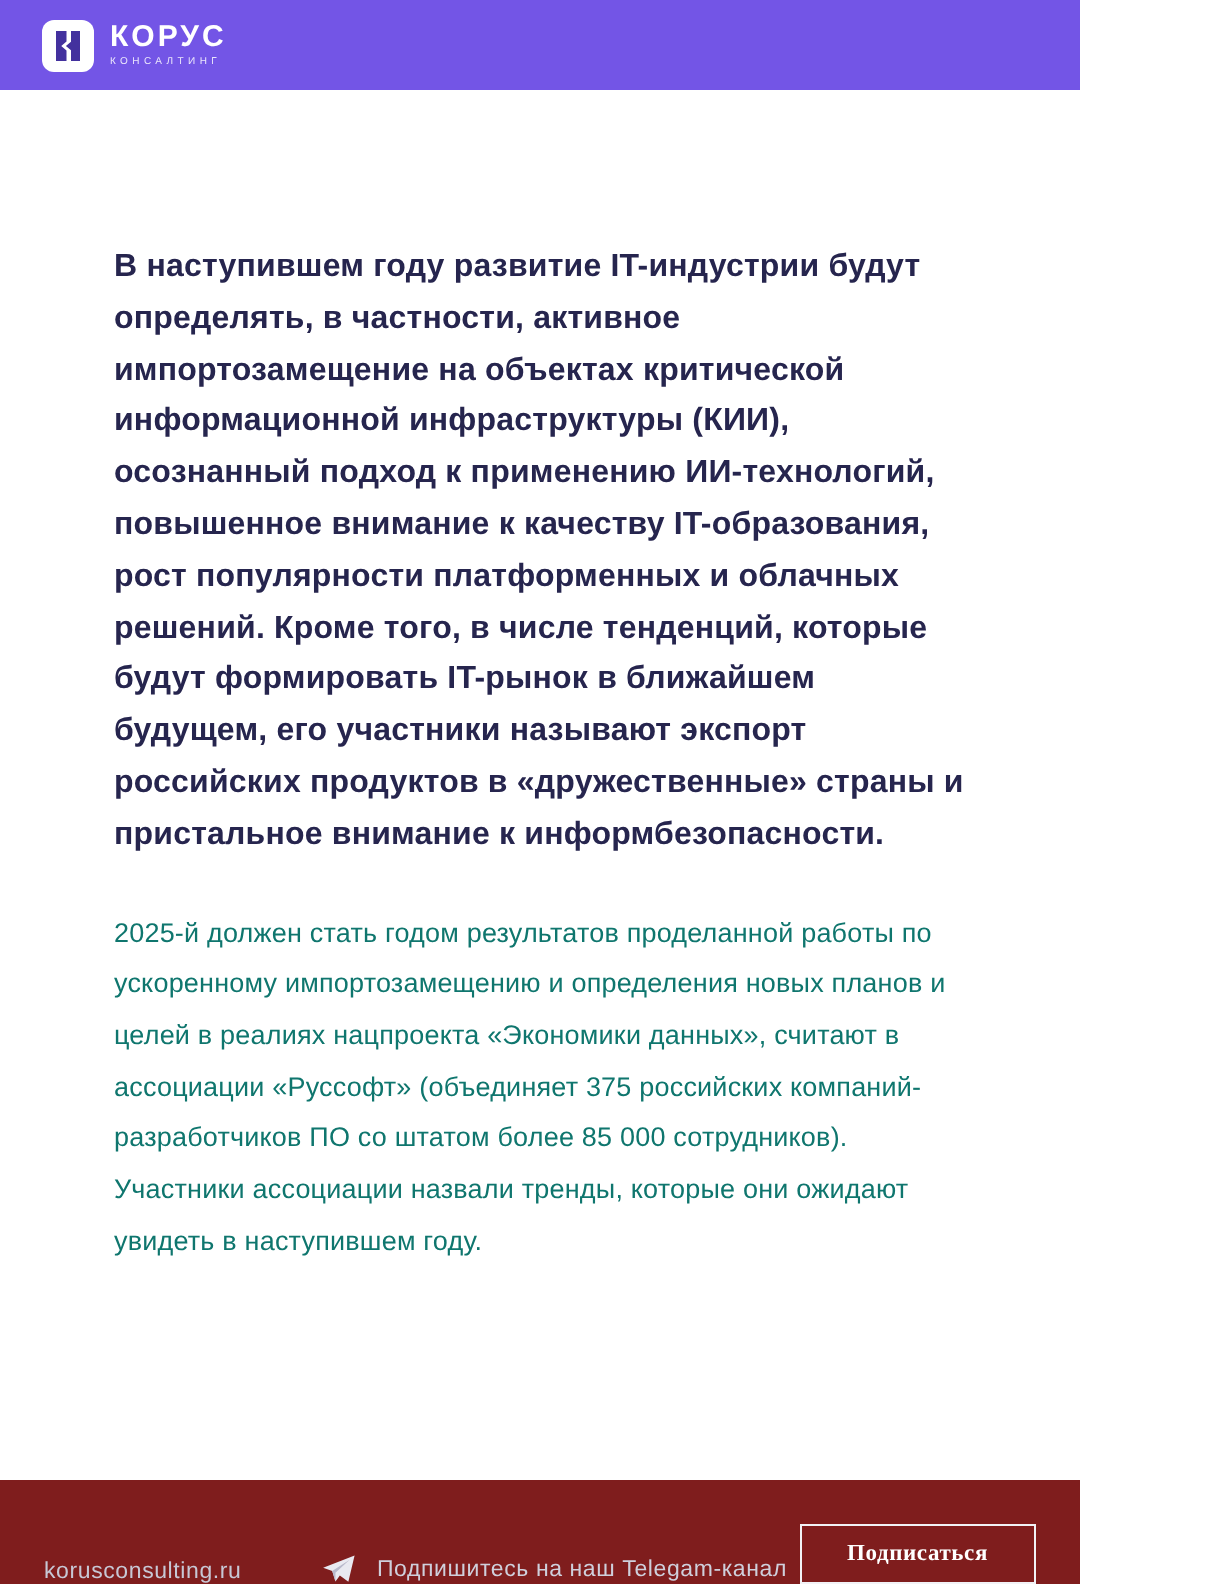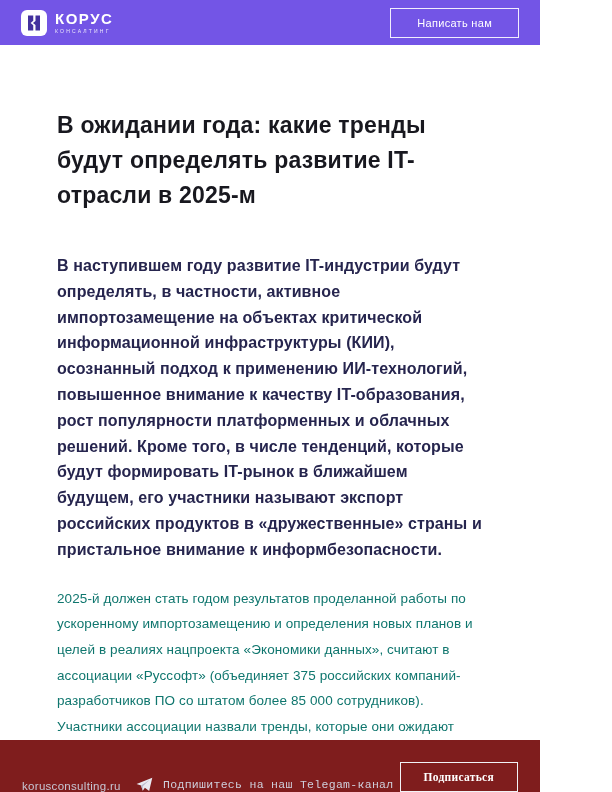--- a/index.html
+++ b/index.html
@@ -113,21 +113,20 @@
     margin-left: auto;
     display: flex;
     align-items: center;
     gap: 10px;
   }
   .tg-group svg { width: 17px; height: 15px; display: block; }
   .tg-text {
     color: #cfcfdb;
     font-size: 11.5px;
     letter-spacing: 0.3px;
-    font-family: Liberation Mono, monospace;
   }
   .btn-outline-footer {
     margin-left: 6px;
     background: transparent;
     border: 1px solid #f2f2f6;
     color: #ffffff;
     font-family: Liberation Serif, serif;
     font-size: 11.5px;
     font-weight: bold;
     padding: 8px 23px;
@@ -146,25 +145,23 @@
         <svg viewBox="0 0 24 24" aria-hidden="true">
           <path d="M4 2 H11 V9 L7.5 12 L11 15 V22 H4 Z" fill="#43319e"></path>
           <path d="M14 2 H20 V22 H14 V14.8 L10.6 12 L14 9.2 Z" fill="#43319e"></path>
         </svg>
       </span>
       <span class="logo-text">
         <span class="logo-title">КОРУС</span>
         <span class="logo-subtitle">КОНСАЛТИНГ</span>
       </span>
     </div>
-    <button class="btn-outline-header">Написать нам</button>
   </header>
 
   <main class="article">
-    <h1 class="article-title">В ожидании года: какие тренды будут определять развитие IT-отрасли в 2025-м</h1>
     <p class="article-lead">В наступившем году развитие IT-индустрии будут определять, в частности, активное импортозамещение на объектах критической информационной инфраструктуры (КИИ), осознанный подход к применению ИИ-технологий, повышенное внимание к качеству IT-образования, рост популярности платформенных и облачных решений. Кроме того, в числе тенденций, которые будут формировать IT-рынок в ближайшем будущем, его участники называют экспорт российских продуктов в «дружественные» страны и пристальное внимание к информбезопасности.</p>
     <p class="article-body">2025-й должен стать годом результатов проделанной работы по ускоренному импортозамещению и определения новых планов и целей в реалиях нацпроекта «Экономики данных», считают в ассоциации «Руссофт» (объединяет 375 российских компаний-разработчиков ПО со штатом более 85 000 сотрудников). Участники ассоциации назвали тренды, которые они ожидают увидеть в наступившем году.</p>
   </main>
 
   <footer class="site-footer">
     <span class="site-url">korusconsulting.ru</span>
     <div class="tg-group">
       <span>
         <svg viewBox="0 0 24 20" aria-hidden="true">
           <path d="M23 0.5 L0.8 9.2 L7.2 11.4 L9.5 18.8 L12.6 14.6 L18.6 19 Z" fill="#e9e9f1"></path>

